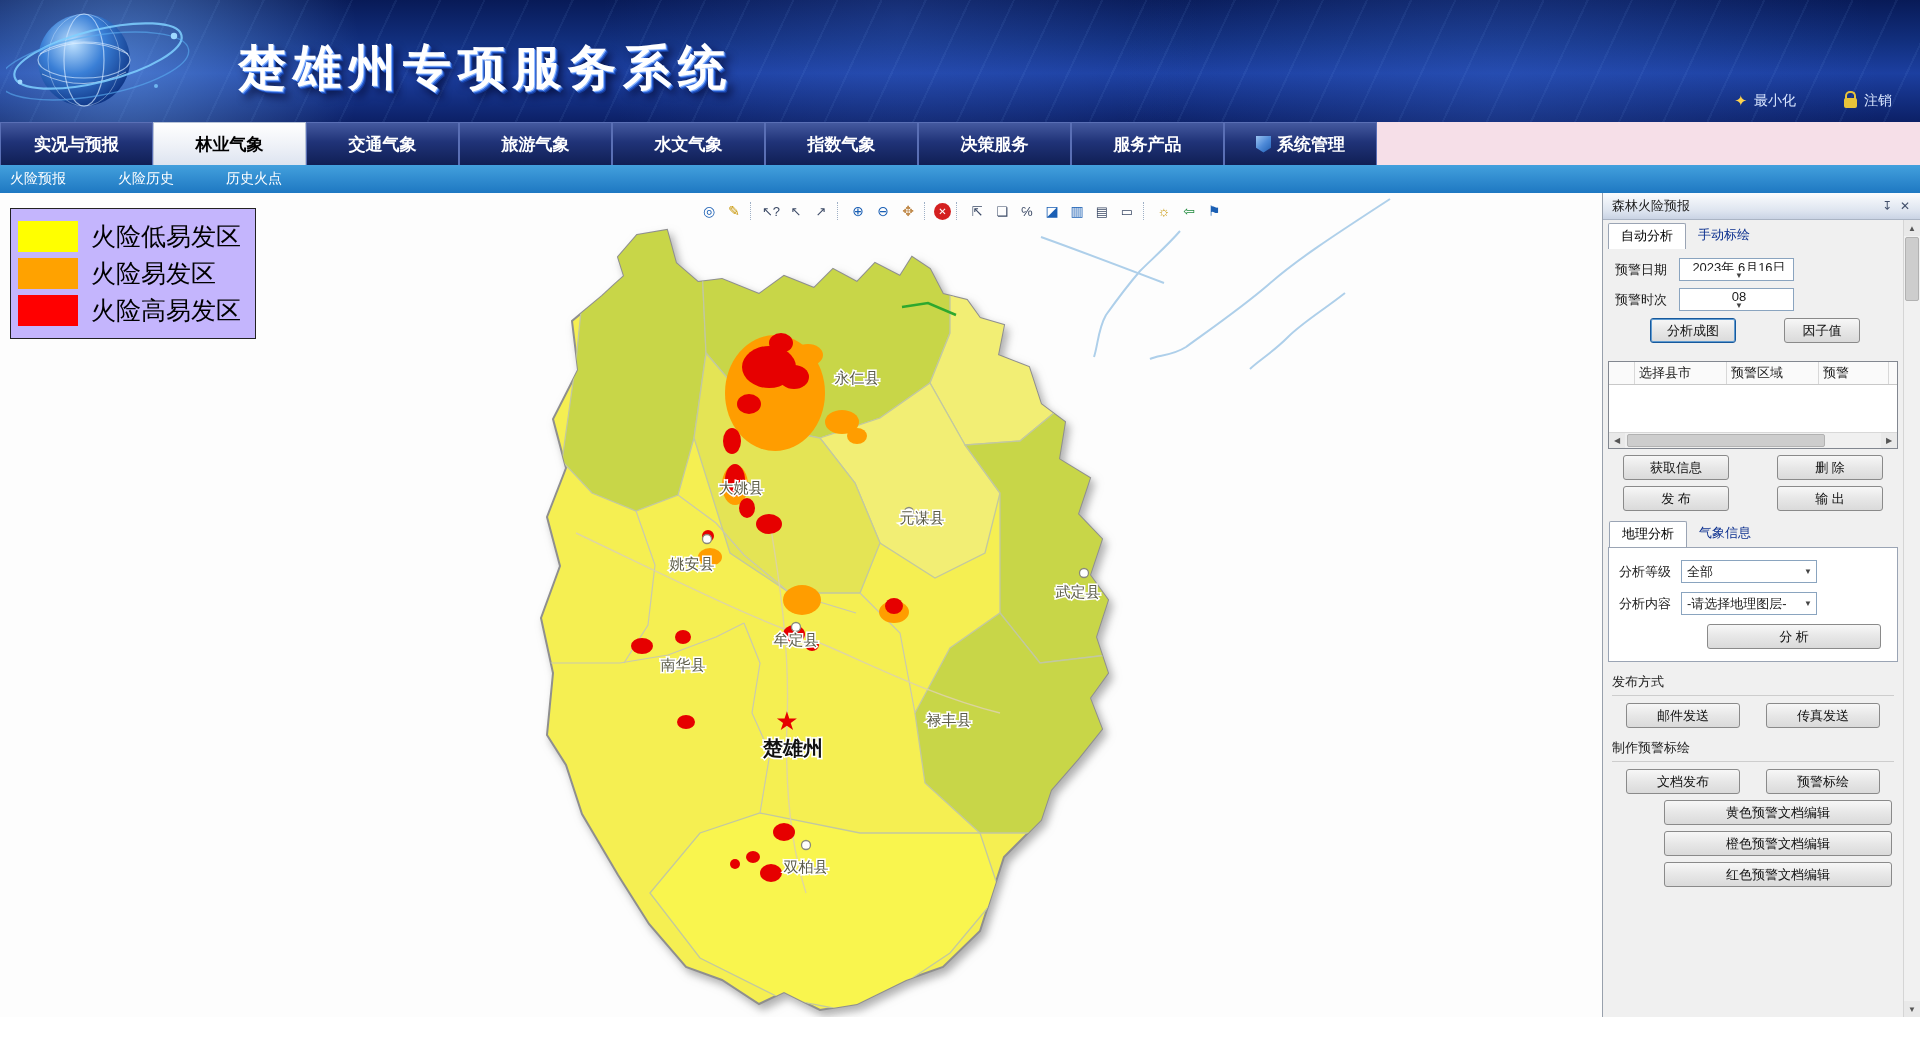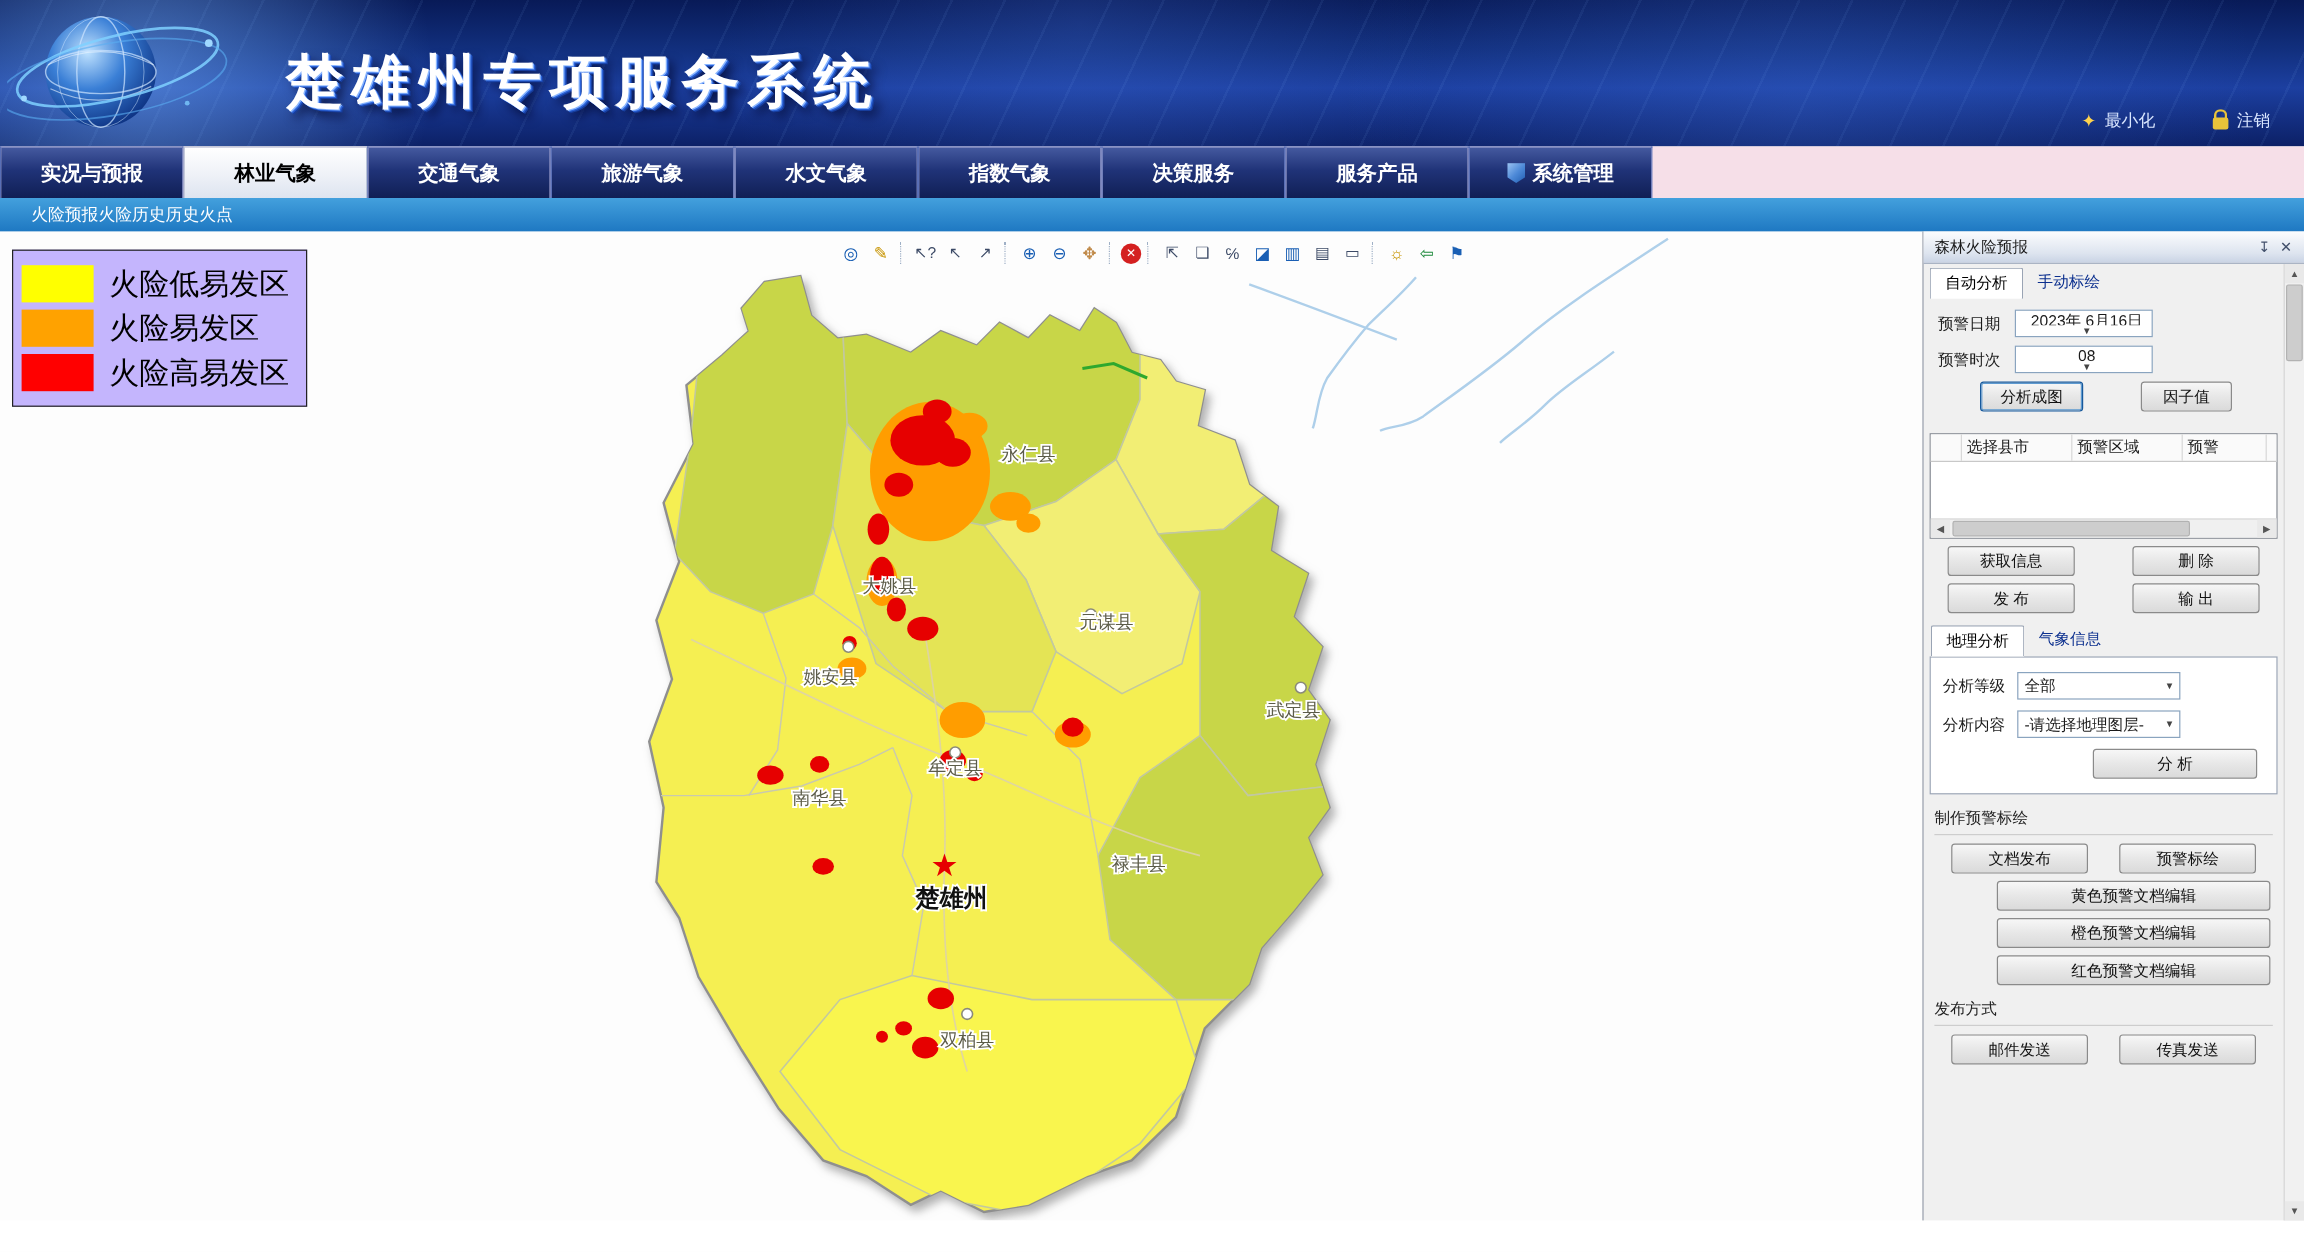--- a/index.html
+++ b/index.html
@@ -36,21 +36,21 @@
     background:linear-gradient(180deg,#44599f 0%,#203378 45%,#101f55 100%);
     border:1px solid #5a6fb5; border-bottom:none; color:#fff; font-size:17px; font-weight:bold; cursor:pointer; }
   .tab.active { background:linear-gradient(180deg,#ffffff 0%,#eef1f7 55%,#dde4f0 100%); color:#000; border-color:#b9c4d8; }
   .shield-icon { width:15px; height:17px; display:inline-block;
     background:linear-gradient(135deg,#9cc4f2 0%,#4e8ad8 50%,#1f5cb0 100%);
     clip-path:polygon(50% 100%, 0 72%, 0 0, 100% 0, 100% 72%); }
 
   
   .submenu { position:absolute; left:0; top:165px; width:1920px; height:28px;
     background:linear-gradient(180deg,#43a0dd 0%,#1e78c2 100%);
-    display:flex; align-items:center; padding-left:26px; }
+    display:flex; align-items:center; padding-left:10px; gap:52px; }
   .submenu-item { color:#fff; font-size:14px; cursor:pointer; }
 
   
   .content { position:absolute; left:0; top:193px; width:1920px; height:824px; }
   .map-pane { position:absolute; left:0; top:0; width:1602px; height:824px; background:#fdfdfd; overflow:hidden; }
   .map-svg { position:absolute; left:0; top:0; }
 
   
   .map-toolbar { position:absolute; left:698px; top:5px; height:26px; display:flex; align-items:center; gap:3px; z-index:5; }
   .tool { width:22px; height:22px; display:flex; align-items:center; justify-content:center;
@@ -105,21 +105,21 @@
   .gc0 { width:26px; } .gc1 { width:92px; } .gc2 { width:92px; } .gc3 { width:70px; }
   .hscroll { position:absolute; left:0; right:0; bottom:0; height:16px; background:#f0f0f0; border-top:1px solid #d8d8d8; display:flex; align-items:center; }
   .hs-arrow { width:16px; height:15px; font-size:8px; color:#555; display:flex; align-items:center; justify-content:center; background:#e9e9e9; cursor:pointer; }
   .hs-thumb { height:13px; width:198px; margin-left:2px; background:#cdcdcd; border:1px solid #b2b2b2; border-radius:2px; cursor:pointer; }
 
   .sub-tabs { display:flex; margin:10px 0 0 6px; }
   .white-block { margin:0 5px; background:#fff; border:1px solid #9aa4b4; padding:12px 8px 12px 10px; }
   .wb-row { display:flex; align-items:center; margin-bottom:9px; }
   .wb-label { width:62px; font-size:13px; }
   .wb-btnrow { display:flex; justify-content:flex-end; padding-right:8px; }
-  .w140 { width:137px; }
+  .w140 { width:174px; }
 
   .group { margin:11px 9px 0; }
   .group-head { font-size:13px; color:#222; padding-bottom:4px; border-bottom:1px solid #cdcdcd; margin-bottom:7px; }
   .wide-btn { width:228px; margin:6px 0 0 52px; display:flex; }
 
   .vscrollbar { position:absolute; right:0; top:0; bottom:0; width:17px; background:#f1f1f1; border-left:1px solid #d5d5d5; }
   .vs-arrow { height:16px; display:flex; align-items:center; justify-content:center; font-size:8px; color:#555; background:#e9e9e9; cursor:pointer; }
   .vs-arrow.bottom { position:absolute; bottom:0; left:0; right:0; }
   .vs-thumb { position:absolute; top:17px; left:1px; right:1px; height:64px; background:#cdcdcd; border:1px solid #b2b2b2; border-radius:2px; cursor:pointer; }
 
@@ -438,42 +438,42 @@
                 <span class="combo-value">-请选择地理图层-</span>
                 <span class="combo-arrow">▼</span>
               </div>
             </div>
             <div class="wb-btnrow">
               <div class="btn w140">分 析</div>
             </div>
           </div>
 
           <div class="group">
+            <div class="group-head">发布方式</div>
+            <div class="row-2btn" style="gap:26px">
+              <div class="btn w112">邮件发送</div>
+              <div class="btn w112">传真发送</div>
+            </div>
+          </div>
+
+          <div class="group">
             <div class="group-head">制作预警标绘</div>
             <div class="row-2btn" style="gap:26px">
               <div class="btn w112">文档发布</div>
               <div class="btn w112">预警标绘</div>
             </div>
             <div class="wide-btn">
                 <div class="btn" style="width:100%">黄色预警文档编辑</div>
               </div>
             <div class="wide-btn">
                 <div class="btn" style="width:100%">橙色预警文档编辑</div>
               </div>
             <div class="wide-btn">
                 <div class="btn" style="width:100%">红色预警文档编辑</div>
               </div>
-          </div>
-
-          <div class="group">
-            <div class="group-head">发布方式</div>
-            <div class="row-2btn" style="gap:26px">
-              <div class="btn w112">邮件发送</div>
-              <div class="btn w112">传真发送</div>
-            </div>
           </div>
 
         </div>
 
         <div class="vscrollbar">
           <div class="vs-arrow">▲</div>
           <div class="vs-thumb"></div>
           <div class="vs-arrow bottom">▼</div>
         </div>
       </div>

